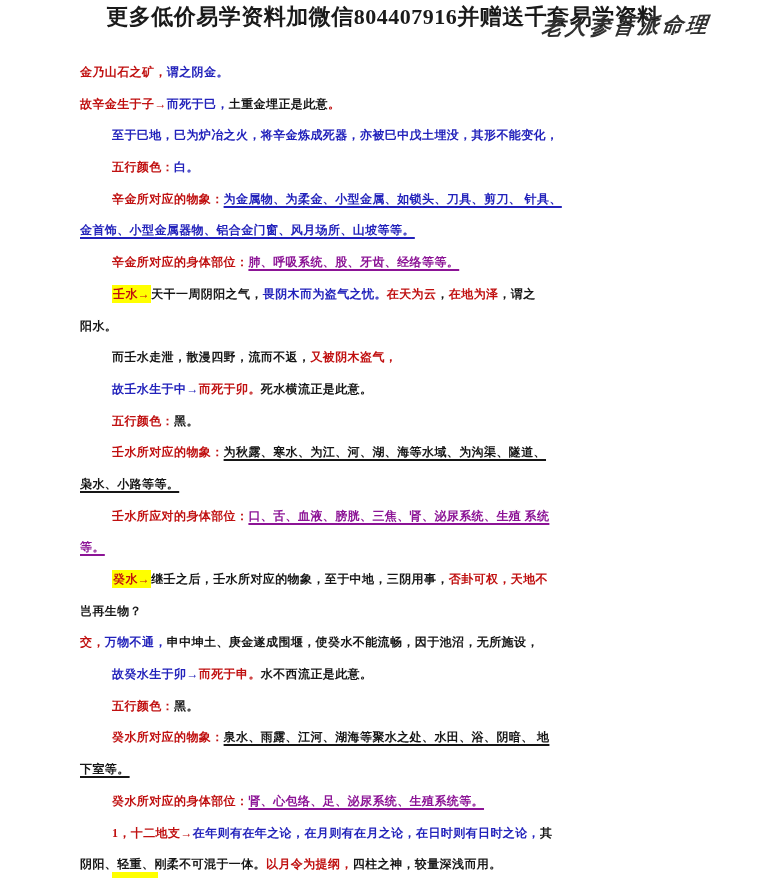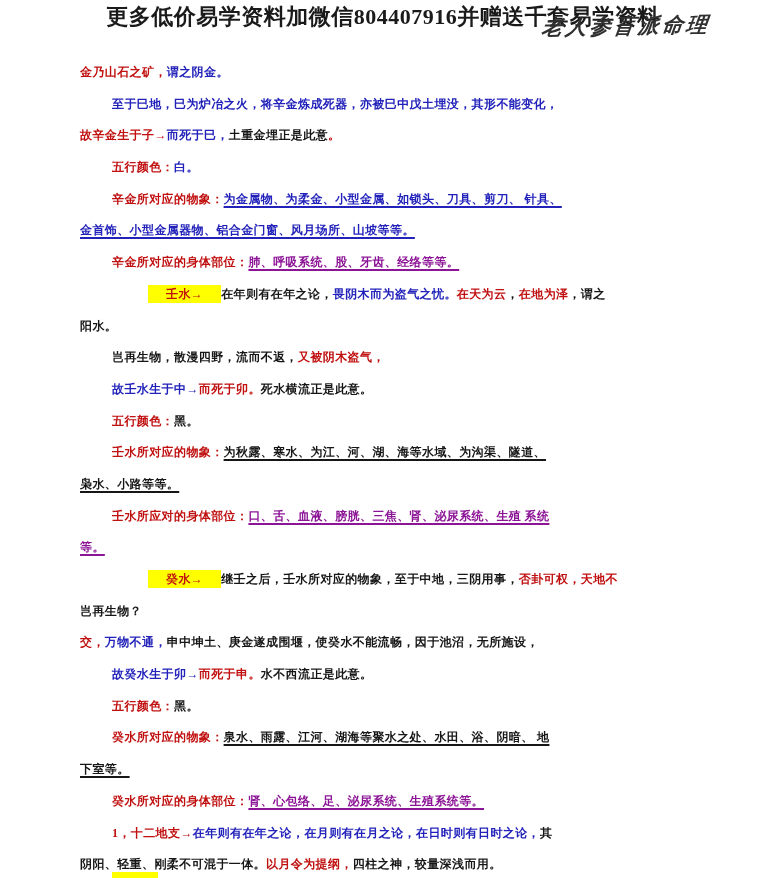--- a/index.html
+++ b/index.html
@@ -20,40 +20,40 @@
   .line{
     height:31.7px;line-height:31.7px;font-size:12px;font-weight:600;
     white-space:nowrap;letter-spacing:0.4px;
   }
   .ind{padding-left:32px;}
   .c-red{color:var(--red);}
   .c-blue{color:var(--blue);}
   .c-black{color:var(--black);}
   .c-purple{color:var(--purple);margin-top:48px;}
   .u{text-decoration:underline;text-underline-offset:3px;text-decoration-thickness:1.5px;}
-  .hl{background:var(--highlight);padding:2px 18px;margin-left:36px;}
+  .hl{background:var(--highlight);padding:2px 1px;}
   .sliver{position:absolute;left:112px;top:872px;width:46px;height:6px;background:var(--highlight);}
 </style>
 </head>
 <body>
 
 <div class="page">
   <div class="header">更多低价易学资料加微信804407916并赠送千套易学资料</div>
   <div class="watermark">老人参盲派命理</div>
   <div class="docbody" id="doc-body">
       <div class="line"><span class="seg c-red">金乃山石之矿，</span><span class="seg c-blue">谓之阴金。</span></div>
+      <div class="line"><span class="seg c-red">故辛金生于子→</span><span class="seg c-blue">而死于巳，</span><span class="seg c-black">土重金埋正是此意</span><span class="seg c-red">。</span></div>
       <div class="line ind"><span class="seg c-blue">至于巳地，巳为炉冶之火，将辛金炼成死器，亦被巳中戊土埋没，其形不能变化，</span></div>
-      <div class="line"><span class="seg c-red">故辛金生于子→</span><span class="seg c-blue">而死于巳，</span><span class="seg c-black">土重金埋正是此意</span><span class="seg c-red">。</span></div>
       <div class="line ind"><span class="seg c-red">五行颜色：</span><span class="seg c-blue">白。</span></div>
       <div class="line ind"><span class="seg c-red">辛金所对应的物象：</span><span class="seg c-blue u">为金属物、为柔金、小型金属、如锁头、刀具、剪刀、 针具、</span></div>
       <div class="line"><span class="seg c-blue u">金首饰、小型金属器物、铝合金门窗、风月场所、山坡等等。</span></div>
       <div class="line ind"><span class="seg c-red">辛金所对应的身体部位：</span><span class="seg c-purple u">肺、呼吸系统、股、牙齿、经络等等。</span></div>
-      <div class="line ind"><span class="seg c-red hl">壬水→</span><span class="seg c-black">在年则有在年之论，</span><span class="seg c-blue">畏阴木而为盗气之忧。</span><span class="seg c-red">在天为云</span><span class="seg c-black">，</span><span class="seg c-red">在地为泽</span><span class="seg c-black">，谓之</span></div>
+      <div class="line ind"><span class="seg c-red hl">壬水→</span><span class="seg c-black">天干一周阴阳之气，</span><span class="seg c-blue">畏阴木而为盗气之忧。</span><span class="seg c-red">在天为云</span><span class="seg c-black">，</span><span class="seg c-red">在地为泽</span><span class="seg c-black">，谓之</span></div>
       <div class="line"><span class="seg c-black">阳水。</span></div>
-      <div class="line ind"><span class="seg c-black">岂再生物，散漫四野，流而不返，</span><span class="seg c-red">又被阴木盗气，</span></div>
+      <div class="line ind"><span class="seg c-black">而壬水走泄，散漫四野，流而不返，</span><span class="seg c-red">又被阴木盗气，</span></div>
       <div class="line ind"><span class="seg c-blue">故壬水生于中→</span><span class="seg c-red">而死于卯。</span><span class="seg c-black">死水横流正是此意。</span></div>
       <div class="line ind"><span class="seg c-red">五行颜色：</span><span class="seg c-black">黑。</span></div>
       <div class="line ind"><span class="seg c-red">壬水所对应的物象：</span><span class="seg c-black u">为秋露、寒水、为江、河、湖、海等水域、为沟渠、隧道、</span></div>
       <div class="line"><span class="seg c-black u">枭水、小路等等。</span></div>
       <div class="line ind"><span class="seg c-red">壬水所应对的身体部位：</span><span class="seg c-purple u">口、舌、血液、膀胱、三焦、肾、泌尿系统、生殖 系统</span></div>
       <div class="line"><span class="seg c-purple u">等。</span></div>
       <div class="line ind"><span class="seg c-red hl">癸水→</span><span class="seg c-black">继壬之后，壬水所对应的物象，至于中地，三阴用事，</span><span class="seg c-red">否卦可权，天地不</span></div>
       <div class="line"><span class="seg c-black">岂再生物？</span></div>
       <div class="line"><span class="seg c-red">交，</span><span class="seg c-blue">万物不通，</span><span class="seg c-black">申中坤土、庚金遂成围堰，使癸水不能流畅，因于池沼，无所施设，</span></div>
       <div class="line ind"><span class="seg c-blue">故癸水生于卯→</span><span class="seg c-red">而死于申。</span><span class="seg c-black">水不西流正是此意。</span></div>

